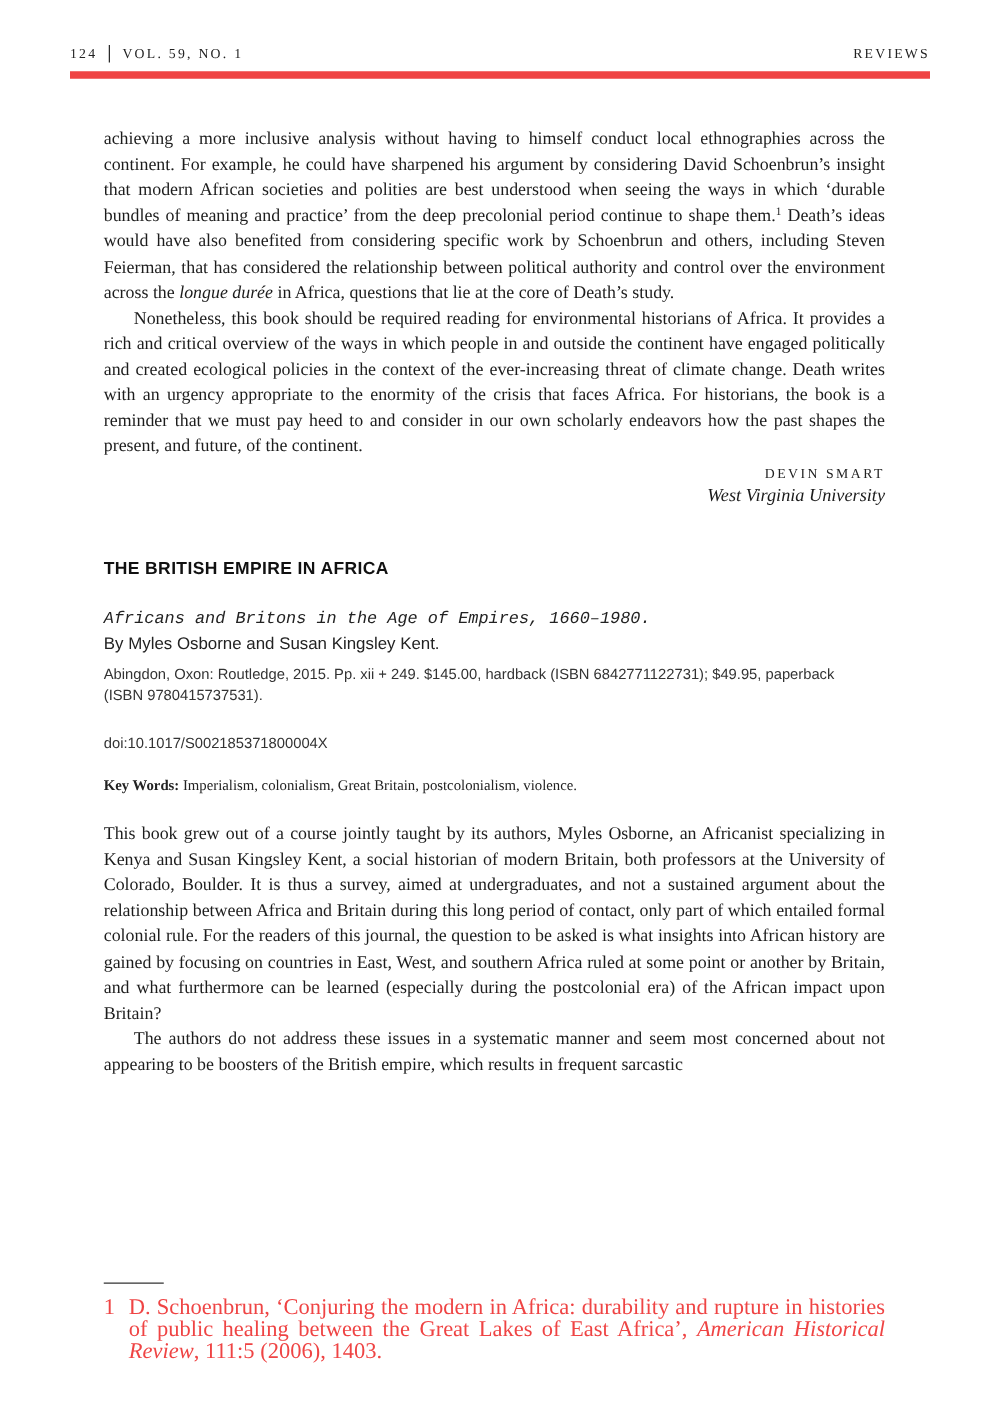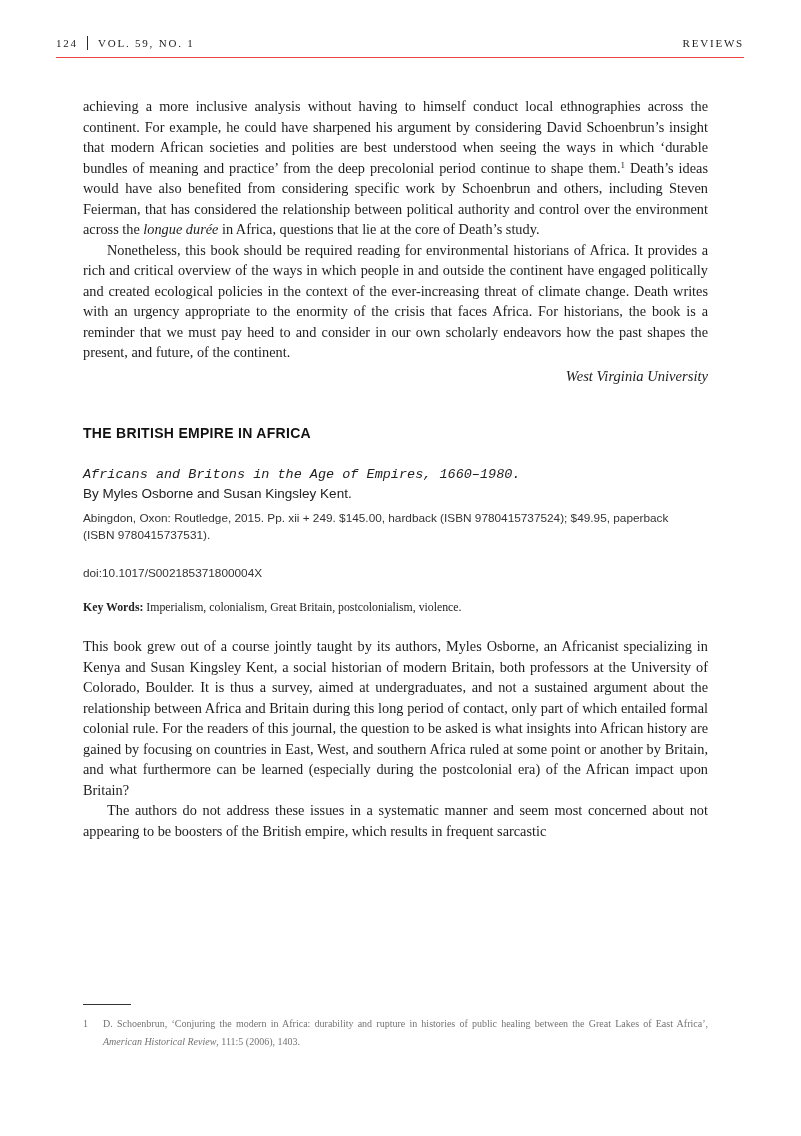--- a/index.html
+++ b/index.html
@@ -13,21 +13,21 @@
     color: #1c1c1c;
     font-family: "Liberation Serif", serif;
     overflow: hidden;
   }
   
   .running-head {
     margin: 36px 57px 0 56px;
     display: flex;
     justify-content: space-between;
     align-items: center;
-    border-bottom: 1px solid #ef4444;
+    border-bottom: 6px solid #ef4444;
     padding-bottom: 7px;
     font-size: 11px;
     letter-spacing: 1.8px;
     color: #222;
   }
   .head-left { display: flex; align-items: center; }
   .head-divider {
     display: inline-block;
     width: 0;
     height: 14px;
@@ -104,24 +104,24 @@
     line-height: 17px;
     color: #222;
   }
   .keywords .kw-label { font-weight: bold; }
   .review-body { margin-top: 20px; }
   
   .footnote {
     position: absolute;
     left: 83px;
     right: 93px;
-    top: 1004px;
-    font-size: 10px;
+    top: 1026px;
+    font-size: 18px;
     line-height: 17.5px;
-    color: #737373;
+    color: #ef4444;
   }
   .footnote-rule {
     width: 48px;
     border-top: 1px solid #333;
     margin-bottom: 10px;
   }
   .footnote-text {
     padding-left: 20px;
     text-indent: -20px;
     text-align: justify;
@@ -142,28 +142,29 @@
     <div>REVIEWS</div>
   </div>
 
   <div class="content">
 
     <p class="body-para"><span>achieving a more inclusive analysis without having to himself conduct local ethnographies across the continent. For example, he could have sharpened his argument by considering David Schoenbrun’s insight that modern African societies and polities are best understood when seeing the ways in which ‘durable bundles of meaning and practice’ from the deep precolonial period continue to shape them.</span><sup>1</sup><span> Death’s ideas would have also benefited from considering specific work by Schoenbrun and others, including Steven Feierman, that has considered the relationship between political authority and control over the environment across the </span><i>longue durée</i><span> in Africa, questions that lie at the core of Death’s study.</span></p>
 
     <p class="body-para indent">Nonetheless, this book should be required reading for environmental historians of Africa. It provides a rich and critical overview of the ways in which people in and outside the continent have engaged politically and created ecological policies in the context of the ever-increasing threat of climate change. Death writes with an urgency appropriate to the enormity of the crisis that faces Africa. For historians, the book is a reminder that we must pay heed to and consider in our own scholarly endeavors how the past shapes the present, and future, of the continent.</p>
 
     <div class="signature">
+      <div class="sig-name">DEVIN SMART</div>
       <div class="sig-affiliation">West Virginia University</div>
     </div>
 
     <h2 class="review-heading">THE BRITISH EMPIRE IN AFRICA</h2>
 
     <div class="book-title">Africans and Britons in the Age of Empires, 1660–1980.</div>
     <div class="book-byline">By Myles Osborne and Susan Kingsley Kent.</div>
-    <div class="book-imprint">Abingdon, Oxon: Routledge, 2015. Pp. xii + 249. $145.00, hardback (ISBN 9780415737524); $49.95, paperback (ISBN 9780415737531).</div>
+    <div class="book-imprint">Abingdon, Oxon: Routledge, 2015. Pp. xii + 249. $145.00, hardback (ISBN 6842771122731); $49.95, paperback (ISBN 9780415737531).</div>
     <div class="book-doi">doi:10.1017/S002185371800004X</div>
 
     <div class="keywords"><span class="kw-label">Key Words:</span><span> Imperialism, colonialism, Great Britain, postcolonialism, violence.</span></div>
 
     <div class="review-body">
       <p class="body-para">This book grew out of a course jointly taught by its authors, Myles Osborne, an Africanist specializing in Kenya and Susan Kingsley Kent, a social historian of modern Britain, both professors at the University of Colorado, Boulder. It is thus a survey, aimed at undergraduates, and not a sustained argument about the relationship between Africa and Britain during this long period of contact, only part of which entailed formal colonial rule. For the readers of this journal, the question to be asked is what insights into African history are gained by focusing on countries in East, West, and southern Africa ruled at some point or another by Britain, and what furthermore can be learned (especially during the postcolonial era) of the African impact upon Britain?</p>
       <p class="body-para indent">The authors do not address these issues in a systematic manner and seem most concerned about not appearing to be boosters of the British empire, which results in frequent sarcastic</p>
     </div>
 
   </div>

